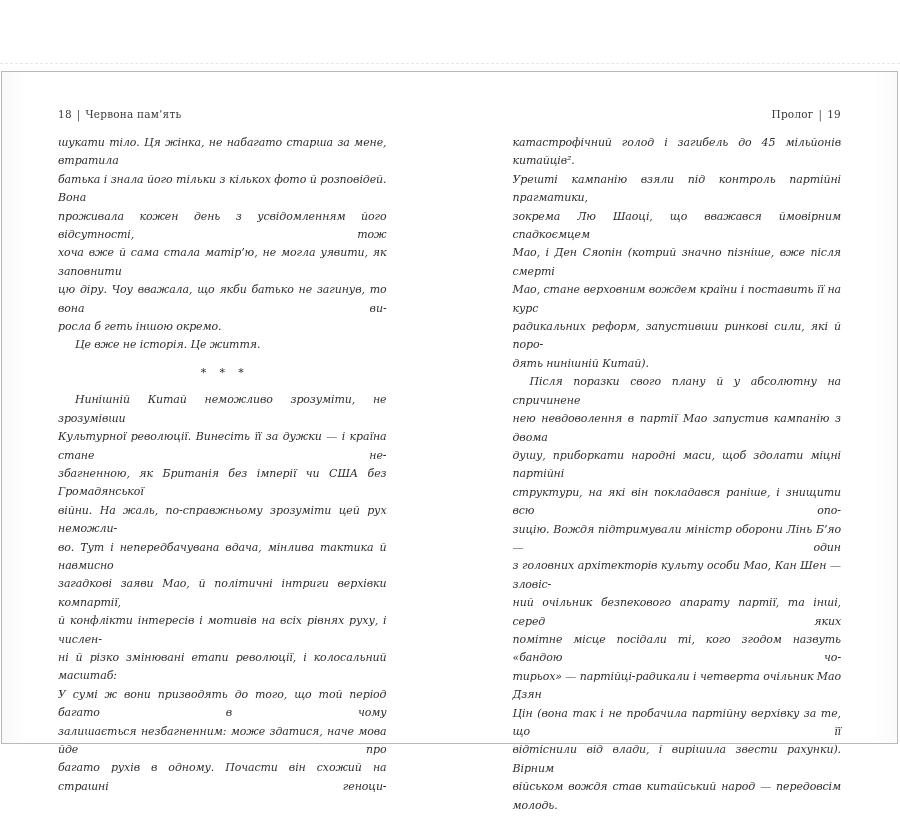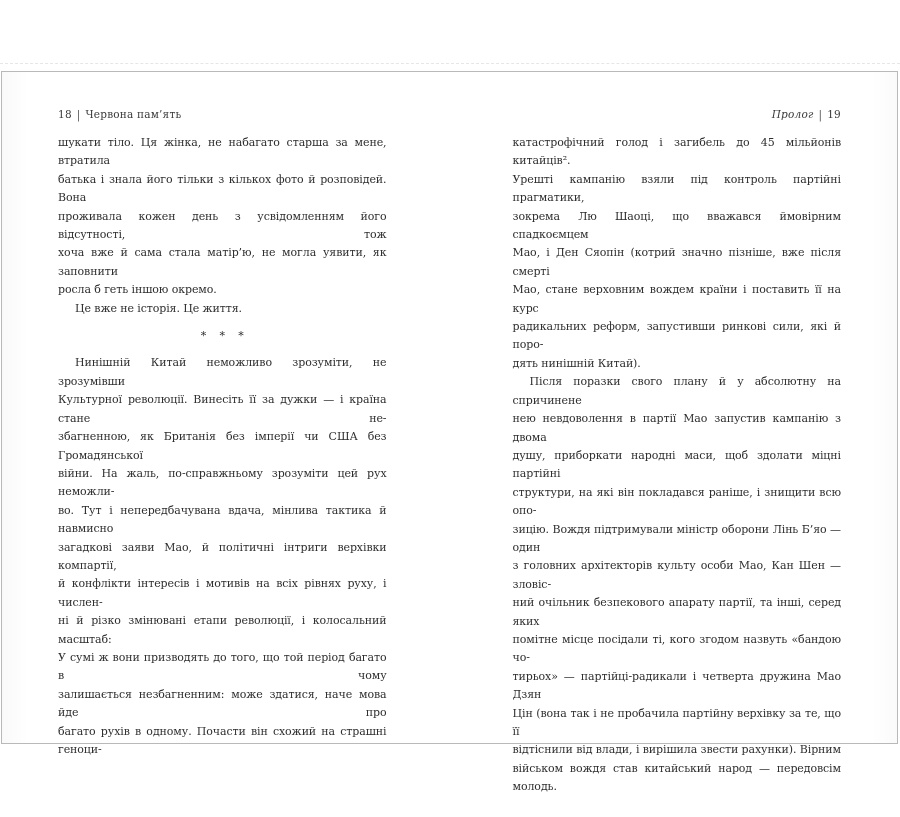--- a/index.html
+++ b/index.html
@@ -52,32 +52,33 @@
   .running-head{
     font-size:10.5px;
     line-height:14px;
     color:var(--head-color);
     margin-bottom:13px;
     letter-spacing:0.2px;
     white-space:nowrap;
   }
   .running-head.align-right{text-align:right;}
   .running-head .sep{margin:0 5px;color:#555;}
-  .running-head .italic{font-style:italic;}
+  .running-head .italic{}
   .text-col{
     font-size:11px;
     line-height:18.4px;
     color:var(--text-color);
     letter-spacing:-0.1px;
   }
   .para{margin:0;}
   .line{
     text-align:justify;
     text-align-last:justify;
     min-height:18.4px;
+    font-style:italic;
   }
   .line.final{text-align-last:left;}
   .line.indent{text-indent:17px;}
   .divider{
     text-align:center;
     text-align-last:center;
     line-height:18.4px;
     margin:9px 0;
     word-spacing:10px;
     font-size:11px;
@@ -95,20 +96,21 @@
     <div class="page page-left">
       <div class="running-head">
         <span>18</span><span class="sep">|</span><span>Червона пам’ять</span>
       </div>
       <div class="text-col" id="left-col">
           <div class="para">
             <div class="line">шукати тіло. Ця жінка, не набагато старша за мене, втратила</div>
             <div class="line">батька і знала його тільки з кількох фото й розповідей. Вона</div>
             <div class="line">проживала кожен день з усвідомленням його відсутності, тож</div>
             <div class="line">хоча вже й сама стала матір’ю, не могла уявити, як заповнити</div>
+            <div class="line">цю діру. Чоу вважала, що якби батько не загинув, то вона ви-</div>
             <div class="line final">росла б геть іншою окремо.</div>
           </div>
           <div class="para">
             <div class="line indent final">Це вже не історія. Це життя.</div>
           </div>
           <div class="divider">* * *</div>
           <div class="para">
             <div class="line indent">Нинішній Китай неможливо зрозуміти, не зрозумівши</div>
             <div class="line">Культурної революції. Винесіть її за дужки — і країна стане не-</div>
             <div class="line">збагненною, як Британія без імперії чи США без Громадянської</div>
@@ -140,21 +142,21 @@
           </div>
           <div class="para">
             <div class="line indent">Після поразки свого плану й у абсолютну на спричинене</div>
             <div class="line">нею невдоволення в партії Мао запустив кампанію з двома</div>
             <div class="line">душу, приборкати народні маси, щоб здолати міцні партійні</div>
             <div class="line">структури, на які він покладався раніше, і знищити всю опо-</div>
             <div class="line">зицію. Вождя підтримували міністр оборони Лінь Б’яо — один</div>
             <div class="line">з головних архітекторів культу особи Мао, Кан Шен — зловіс-</div>
             <div class="line">ний очільник безпекового апарату партії, та інші, серед яких</div>
             <div class="line">помітне місце посідали ті, кого згодом назвуть «бандою чо-</div>
-            <div class="line">тирьох» — партійці-радикали і четверта дружина Мао Дзян</div>
+            <div class="line">тирьох» — партійці-радикали і четверта очільник Мао Дзян</div>
             <div class="line">Цін (вона так і не пробачила партійну верхівку за те, що її</div>
             <div class="line">відтіснили від влади, і вирішила звести рахунки). Вірним</div>
             <div class="line">військом вождя став китайський народ — передовсім молодь.</div>
           </div>
         </div>
     </div>
 
   </div>
 </div>
 

